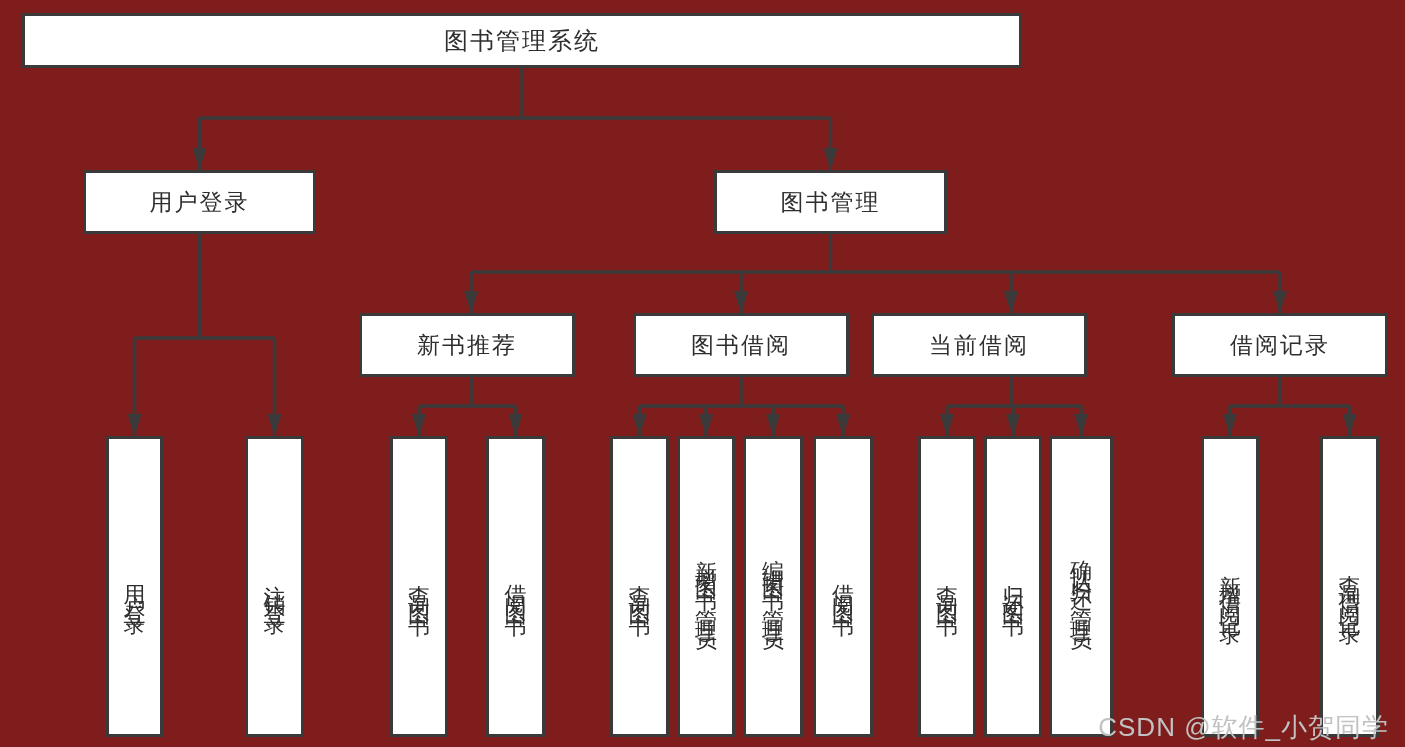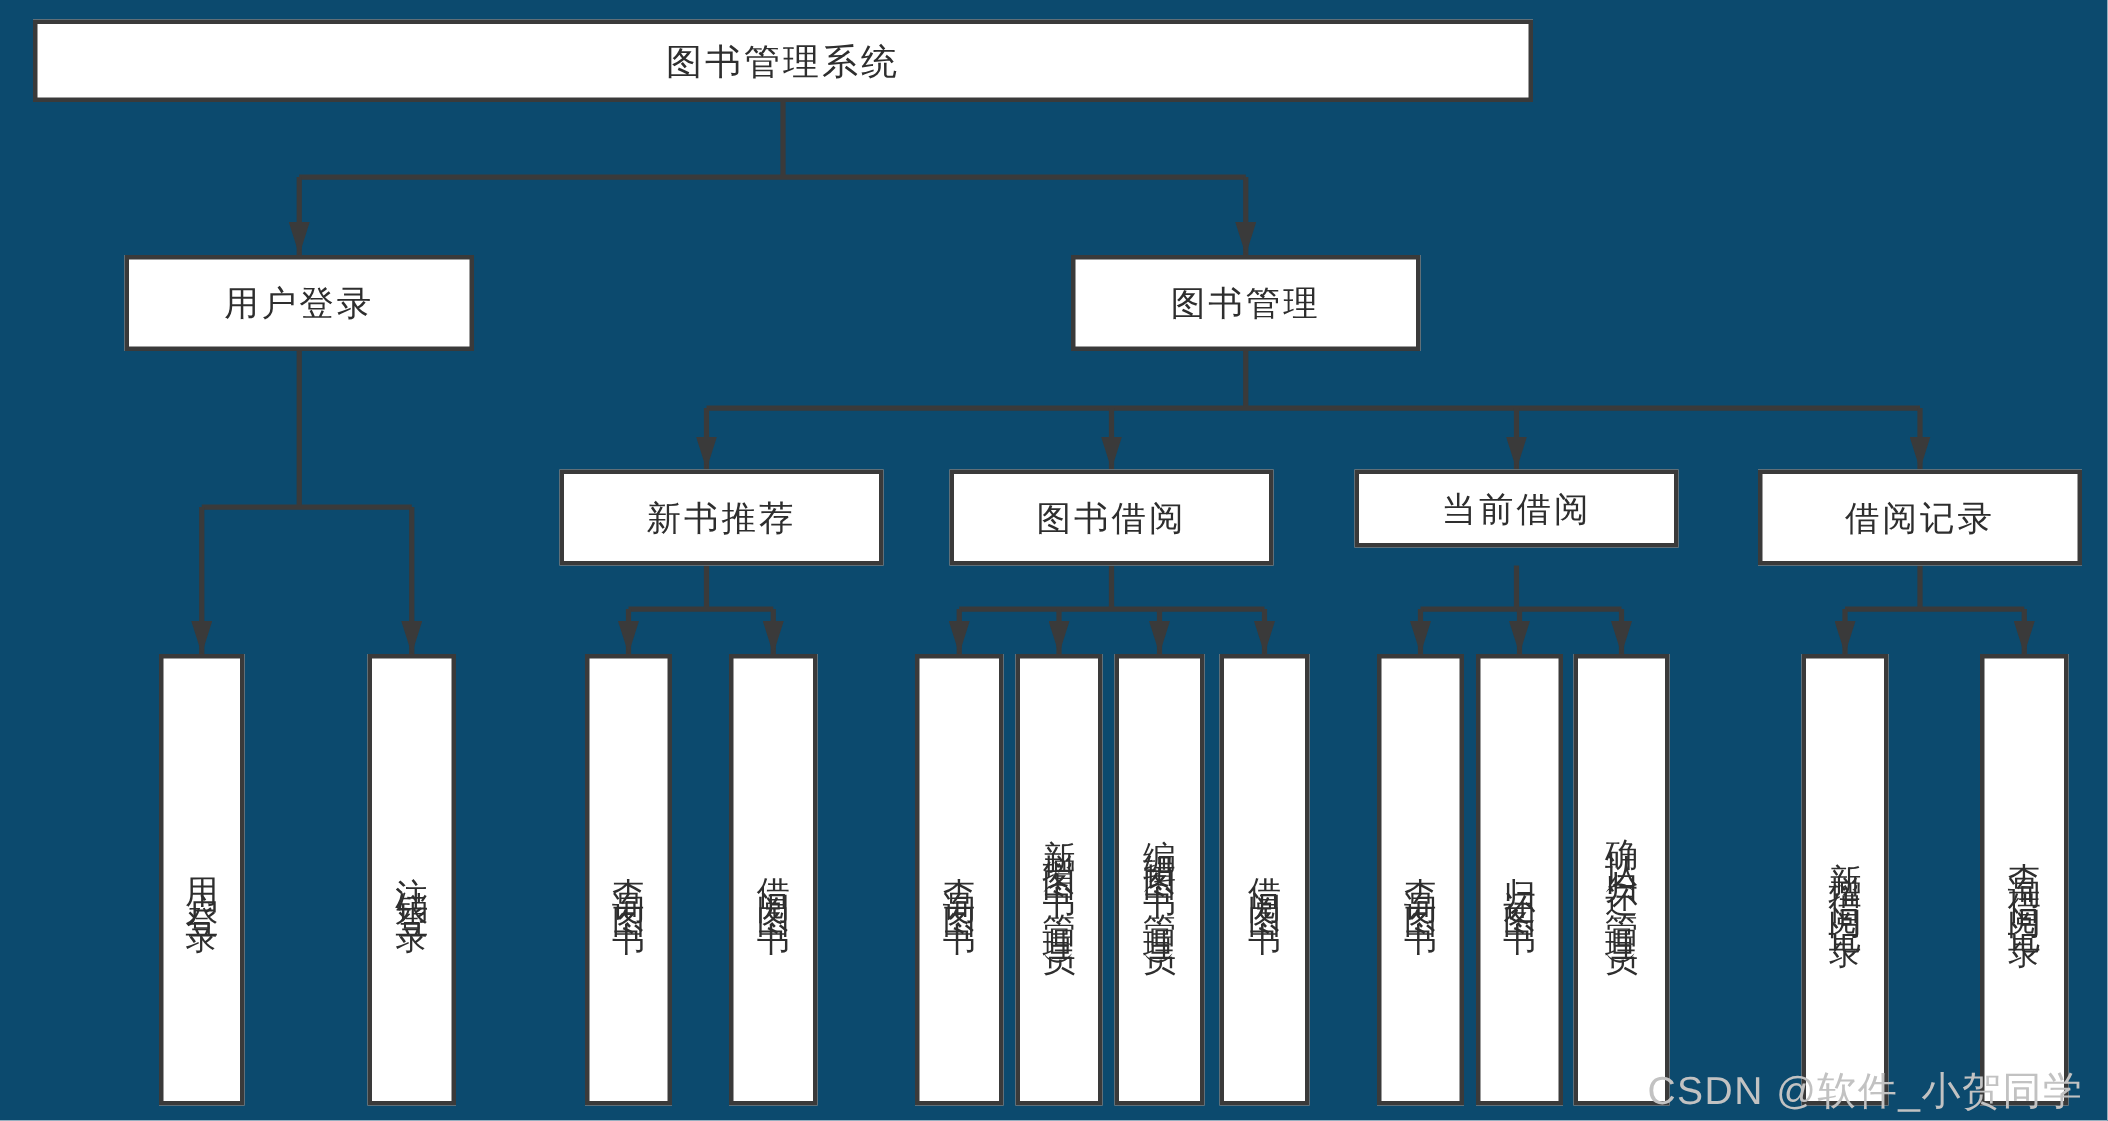--- a/index.html
+++ b/index.html
@@ -1,20 +1,20 @@
 <!DOCTYPE html>
 <html><head>
 <meta charset="utf-8">
 <style>
   html, body { margin: 0; padding: 0; background: #ffffff; }
   .stage {
     position: relative;
     width: 1405px;
     height: 747px;
-    background: #0c4a6e;
+    background: #7f1d1d;
     overflow: hidden;
     font-family: "Liberation Sans", "DejaVu Sans", sans-serif;
   }
   .wires {
     position: absolute;
     left: 0; top: 0;
     width: 1405px; height: 747px;
   }
   .wire {
     stroke: #3a3a3a;
@@ -30,23 +30,23 @@
     align-items: center;
     justify-content: center;
     color: #2e2e2e;
     font-size: 23px;
     letter-spacing: 2px;
     white-space: nowrap;
   }
   .root-node   { left: 22px;   top: 13px;  width: 1000px; height: 55px; font-size: 24px; }
   .branch-login{ left: 83px;   top: 170px; width: 233px;  height: 64px; }
   .branch-mgmt { left: 714px;  top: 170px; width: 233px;  height: 64px; }
-  .mod-0 { left: 373px;  top: 313px; width: 216px; height: 64px; }
+  .mod-0 { left: 359px;  top: 313px; width: 216px; height: 64px; }
   .mod-1 { left: 633px;  top: 313px; width: 216px; height: 64px; text-align: center; }
-  .mod-2 { left: 903px;  top: 313px; width: 216px; height: 52px; }
+  .mod-2 { left: 871px;  top: 313px; width: 216px; height: 64px; }
   .mod-3 { left: 1172px; top: 313px; width: 216px; height: 64px; font-family: Liberation Serif, serif; }
   .leaf {
     top: 436px;
     height: 301px;
     writing-mode: vertical-rl;
     text-orientation: mixed;
     font-size: 22px;
     letter-spacing: 10px;
     line-height: 1;
     white-space: nowrap;

